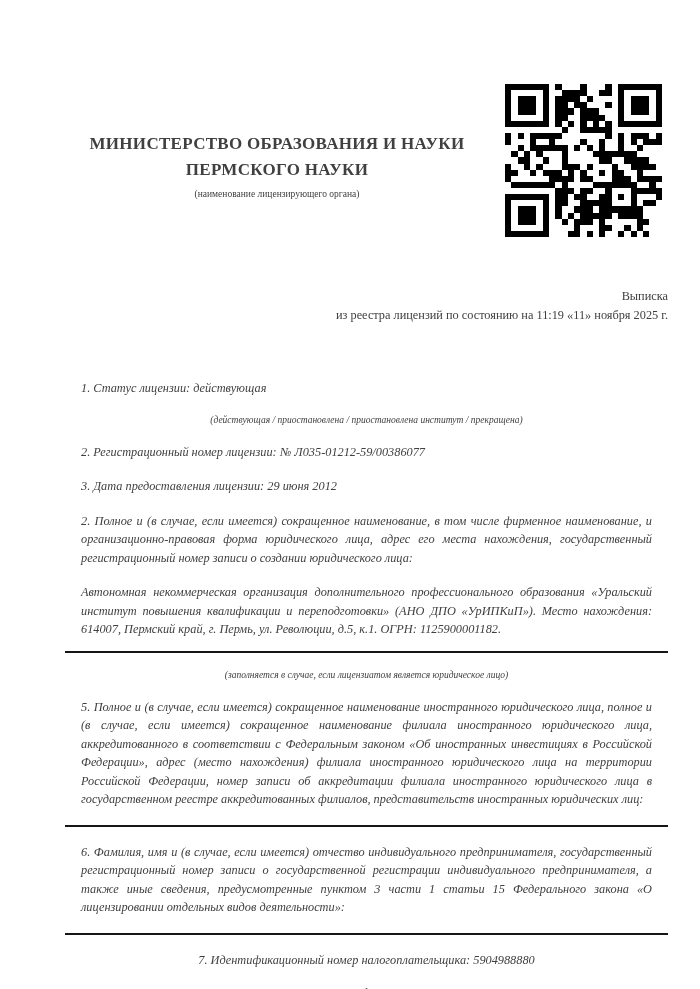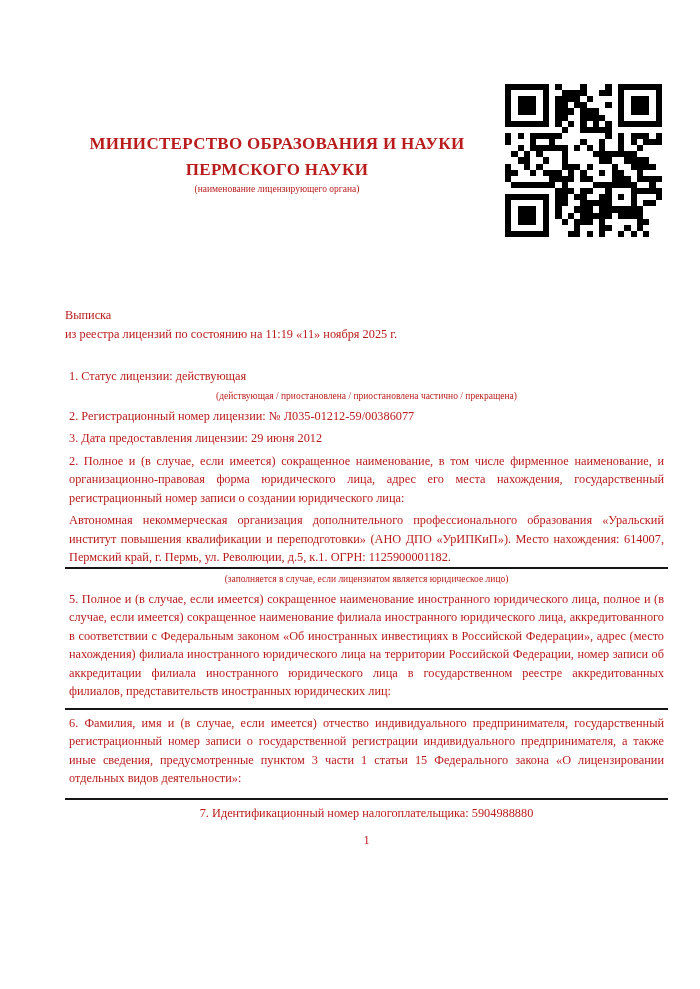--- a/index.html
+++ b/index.html
@@ -1,49 +1,49 @@
 <!DOCTYPE html>
 <html lang="ru"><head>
 <meta charset="utf-8">
 <style>
   html,body{margin:0;padding:0;background:#ffffff;}
   .page{
     position:relative;
     width:700px;height:989px;
     background:#ffffff;
-    color:#b91c1c;
+    color:#404040;
     font-family:"Liberation Serif","DejaVu Serif",serif;
     overflow:hidden;
   }
   
   .header{
     position:absolute;left:65px;top:131px;width:424px;
     text-align:center;
   }
   .ministry-line{
     font-weight:bold;font-size:17px;line-height:26px;
     letter-spacing:0.3px;white-space:nowrap;
   }
-  .org-note{font-size:9.5px;line-height:12px;}
+  .org-note{font-size:9.5px;line-height:12px;margin-top:5px;}
   
   .qr{
     position:absolute;left:505px;top:84px;width:157px;height:153px;
   }
   .qr svg{width:100%;height:100%;shape-rendering:crispEdges;}
   
   .doc-title{
-    position:absolute;left:65px;top:306px;width:603px;
-    text-align:left;font-size:12.3px;line-height:19px;
+    position:absolute;left:65px;top:287px;width:603px;
+    text-align:right;font-size:12.3px;line-height:19px;
   }
   
   .body{
     position:absolute;left:65px;top:363px;width:603px;
     font-size:12.3px;line-height:18.5px;
   }
-  .body p{margin:4px;}
+  .body p{margin:16px;font-style:italic;}
   .just{text-align:justify;text-justify:inter-word;}
   .small-note{
     font-size:9.5px;line-height:13px;text-align:center;margin:0;
   }
   .p1{margin-top:4px;}
   .p2{margin-top:21px;}
   .p3{margin-top:13px;}
   .p4{margin-top:12px;}
   .p5{margin-top:16px;}
   .p6{margin-top:18px;}
@@ -397,21 +397,21 @@
   </div>
 
   <div class="doc-title">
     <div>Выписка</div>
     <div>из реестра лицензий по состоянию на 11:19 «11» ноября 2025 г.</div>
   </div>
 
   <div class="body">
 
     <p class="p1">1. Статус лицензии: действующая</p>
-    <p class="small-note">(действующая / приостановлена / приостановлена частично / прекращена)</p>
+    <p class="small-note">(действующая / приостановлена / приостановлена институт / прекращена)</p>
 
     <p class="p2">2. Регистрационный номер лицензии: № Л035-01212-59/00386077</p>
 
     <p class="p3">3. Дата предоставления лицензии: 29 июня 2012</p>
 
     <p class="p4 just">2. Полное и (в случае, если имеется) сокращенное наименование, в том числе фирменное наименование, и организационно-правовая форма юридического лица, адрес его места нахождения, государственный регистрационный номер записи о создании юридического лица:</p>
     <p class="just">Автономная некоммерческая организация дополнительного профессионального образования «Уральский институт повышения квалификации и переподготовки» (АНО ДПО «УрИПКиП»). Место нахождения: 614007, Пермский край, г. Пермь, ул. Революции, д.5, к.1. ОГРН: 1125900001182.</p>
     <hr class="fill-rule rule-after-text">
     <p class="small-note">(заполняется в случае, если лицензиатом является юридическое лицо)</p>
 

